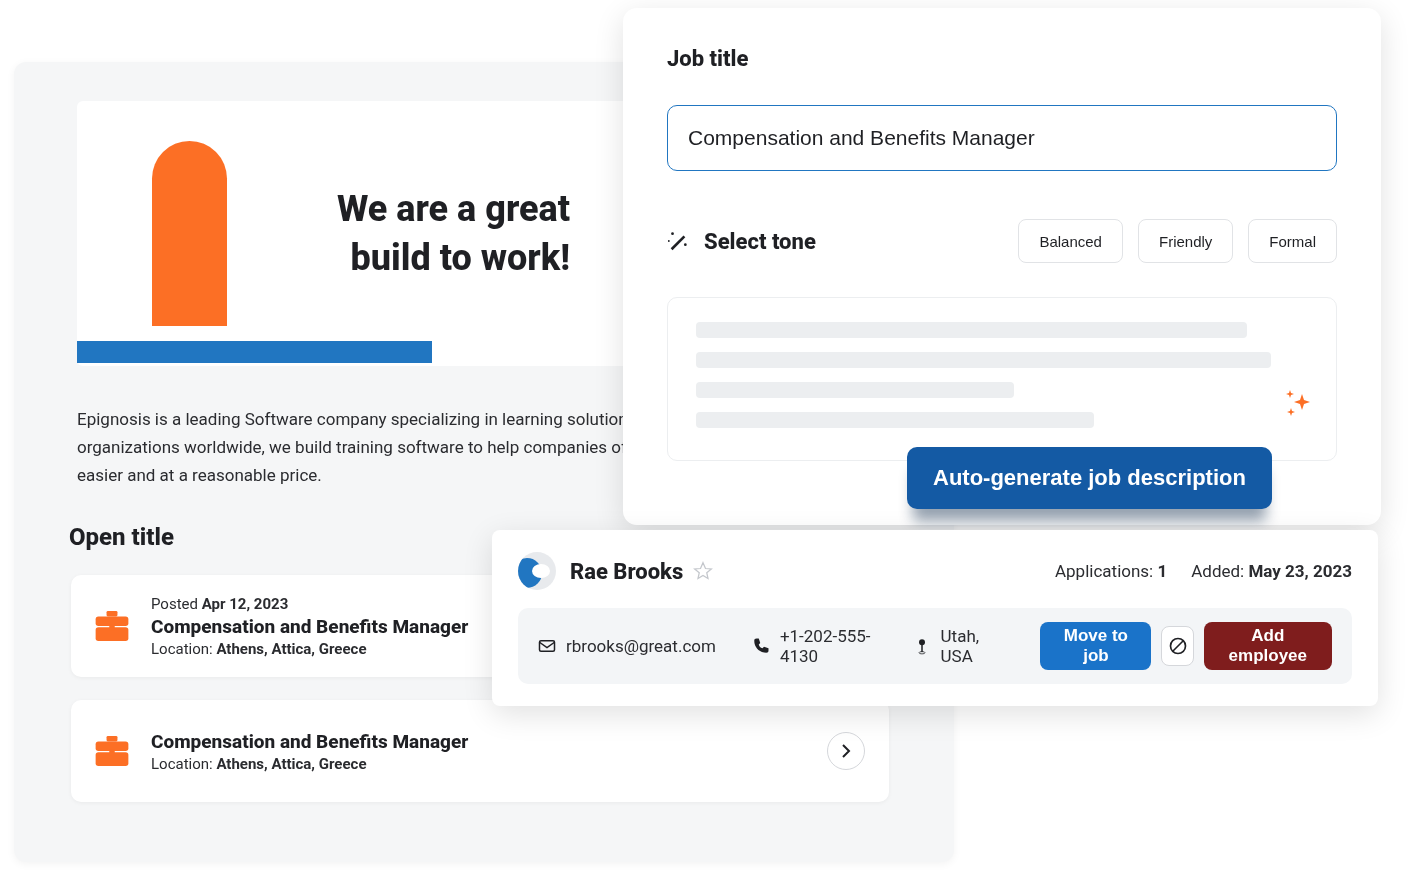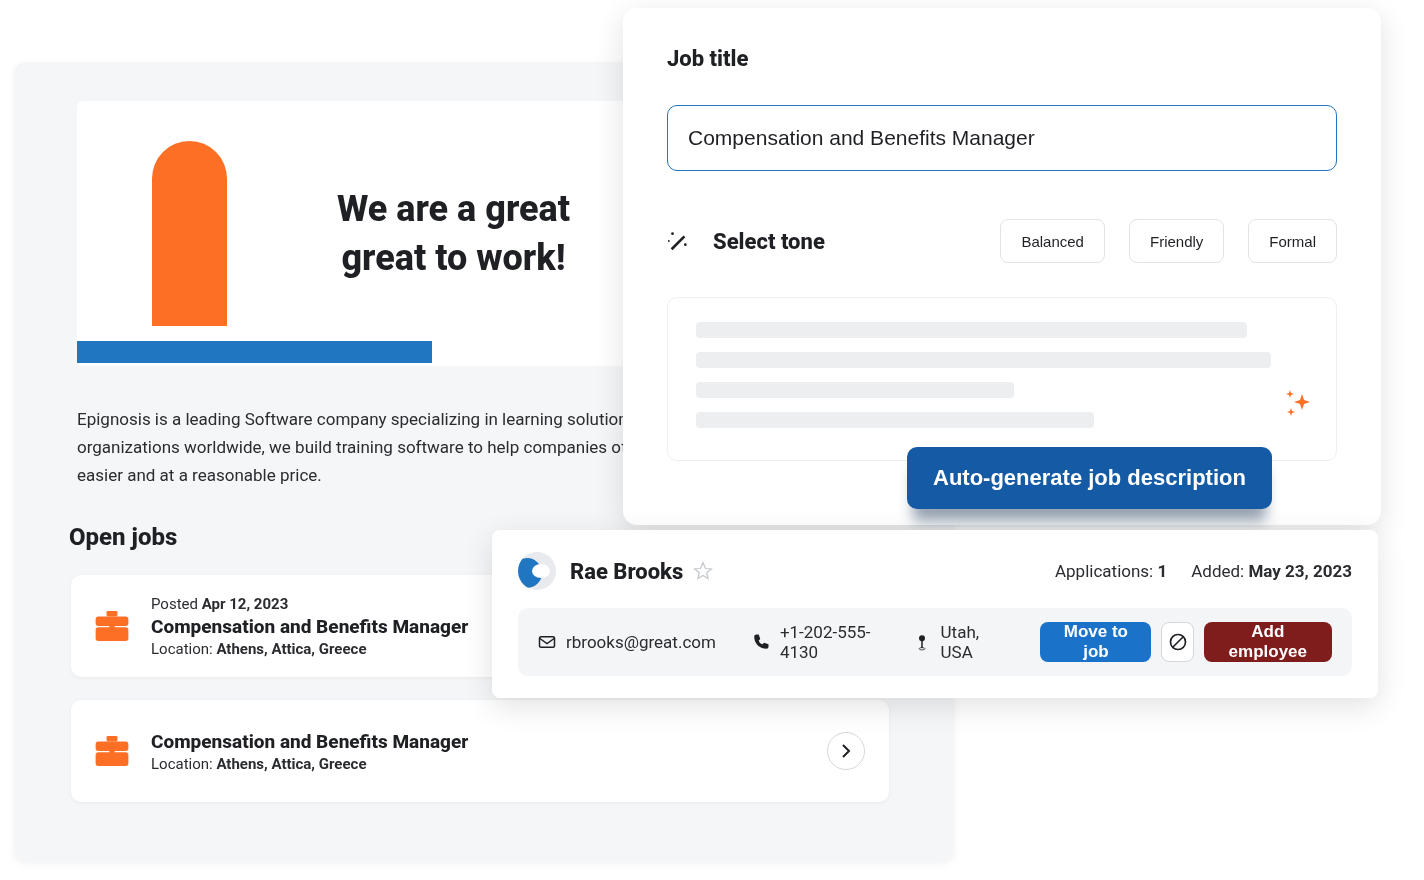--- a/index.html
+++ b/index.html
@@ -42,21 +42,21 @@
   height: 185px;
   background: #fc6f25;
   border-radius: 40px 40px 0 0;
   margin-right: 110px;
 }
 .hero-title {
   font-size: 36px;
   font-weight: 800;
   line-height: 1.35;
   color: #1f2024;
-  text-align: center;
+  text-align: right;
 }
 
 
 .blue-bar {
   position: absolute;
   left: 77px;
   top: 341px;
   width: 355px;
   height: 22px;
   background: #2176c1;
@@ -148,21 +148,21 @@
   border-radius: 10px;
   padding: 0 20px;
   font-size: 21px;
   color: #1f2024;
   outline: none;
   margin-bottom: 48px;
 }
 .tone-row {
   display: flex;
   align-items: center;
-  gap: 24px;
+  gap: 15px;
   margin-bottom: 34px;
 }
 .wand-icon { width: 22px; height: 22px; }
 .tone-label {
   font-size: 22px;
   font-weight: 800;
   color: #1f2024;
   margin-right: auto;
 }
 .tone-btn {
@@ -284,21 +284,21 @@
   align-items: center;
   gap: 10px;
   font-size: 17px;
   color: #2b2c30;
   margin-right: 26px;
 }
 .info-group svg, .info-group .pin { width: 18px; height: 18px; flex-shrink: 0; }
 .row-spacer { flex: 1; }
 
 .btn {
-  height: 40px;
+  height: 48px;
   padding: 0 18px;
   border-radius: 8px;
   font-size: 17px;
   font-weight: 600;
   border: none;
   cursor: pointer;
 }
 .btn-primary { background: #1a73c9; color: #fff; }
 .btn-orange { background: #7f1d1d; color: #fff; }
 .btn-icon {
@@ -315,29 +315,29 @@
 </style>
 </head>
 <body>
 
 <div class="page-card"></div>
 
 <div class="hero">
   <div class="hero-logo"></div>
   <h1 class="hero-title">
     <span>We are a great</span><br>
-    <span>great to work!</span>
+    <span>build to work!</span>
   </h1>
 </div>
 
 <div class="blue-bar"></div>
 
 <p class="description">Epignosis is a leading Software company specializing in learning solutions. Trusted by thousands of organizations worldwide, we build training software to help companies of all sizes deliver online training easier and at a reasonable price.</p>
 
-<h2 class="open-jobs-heading">Open jobs</h2>
+<h2 class="open-jobs-heading">Open title</h2>
 
 <div class="job-card job-card-1">
   <svg class="briefcase-icon" viewBox="0 0 24 22" fill="#fc6f25">
     <rect x="8" y="0" width="8" height="4" rx="1"></rect>
     <rect x="0" y="4" width="24" height="7" rx="2"></rect>
     <rect x="0" y="12" width="24" height="10" rx="2"></rect>
     <rect x="10" y="10" width="4" height="4" fill="#fc6f25"></rect>
   </svg>
   <div class="job-content">
     <div class="job-posted">

